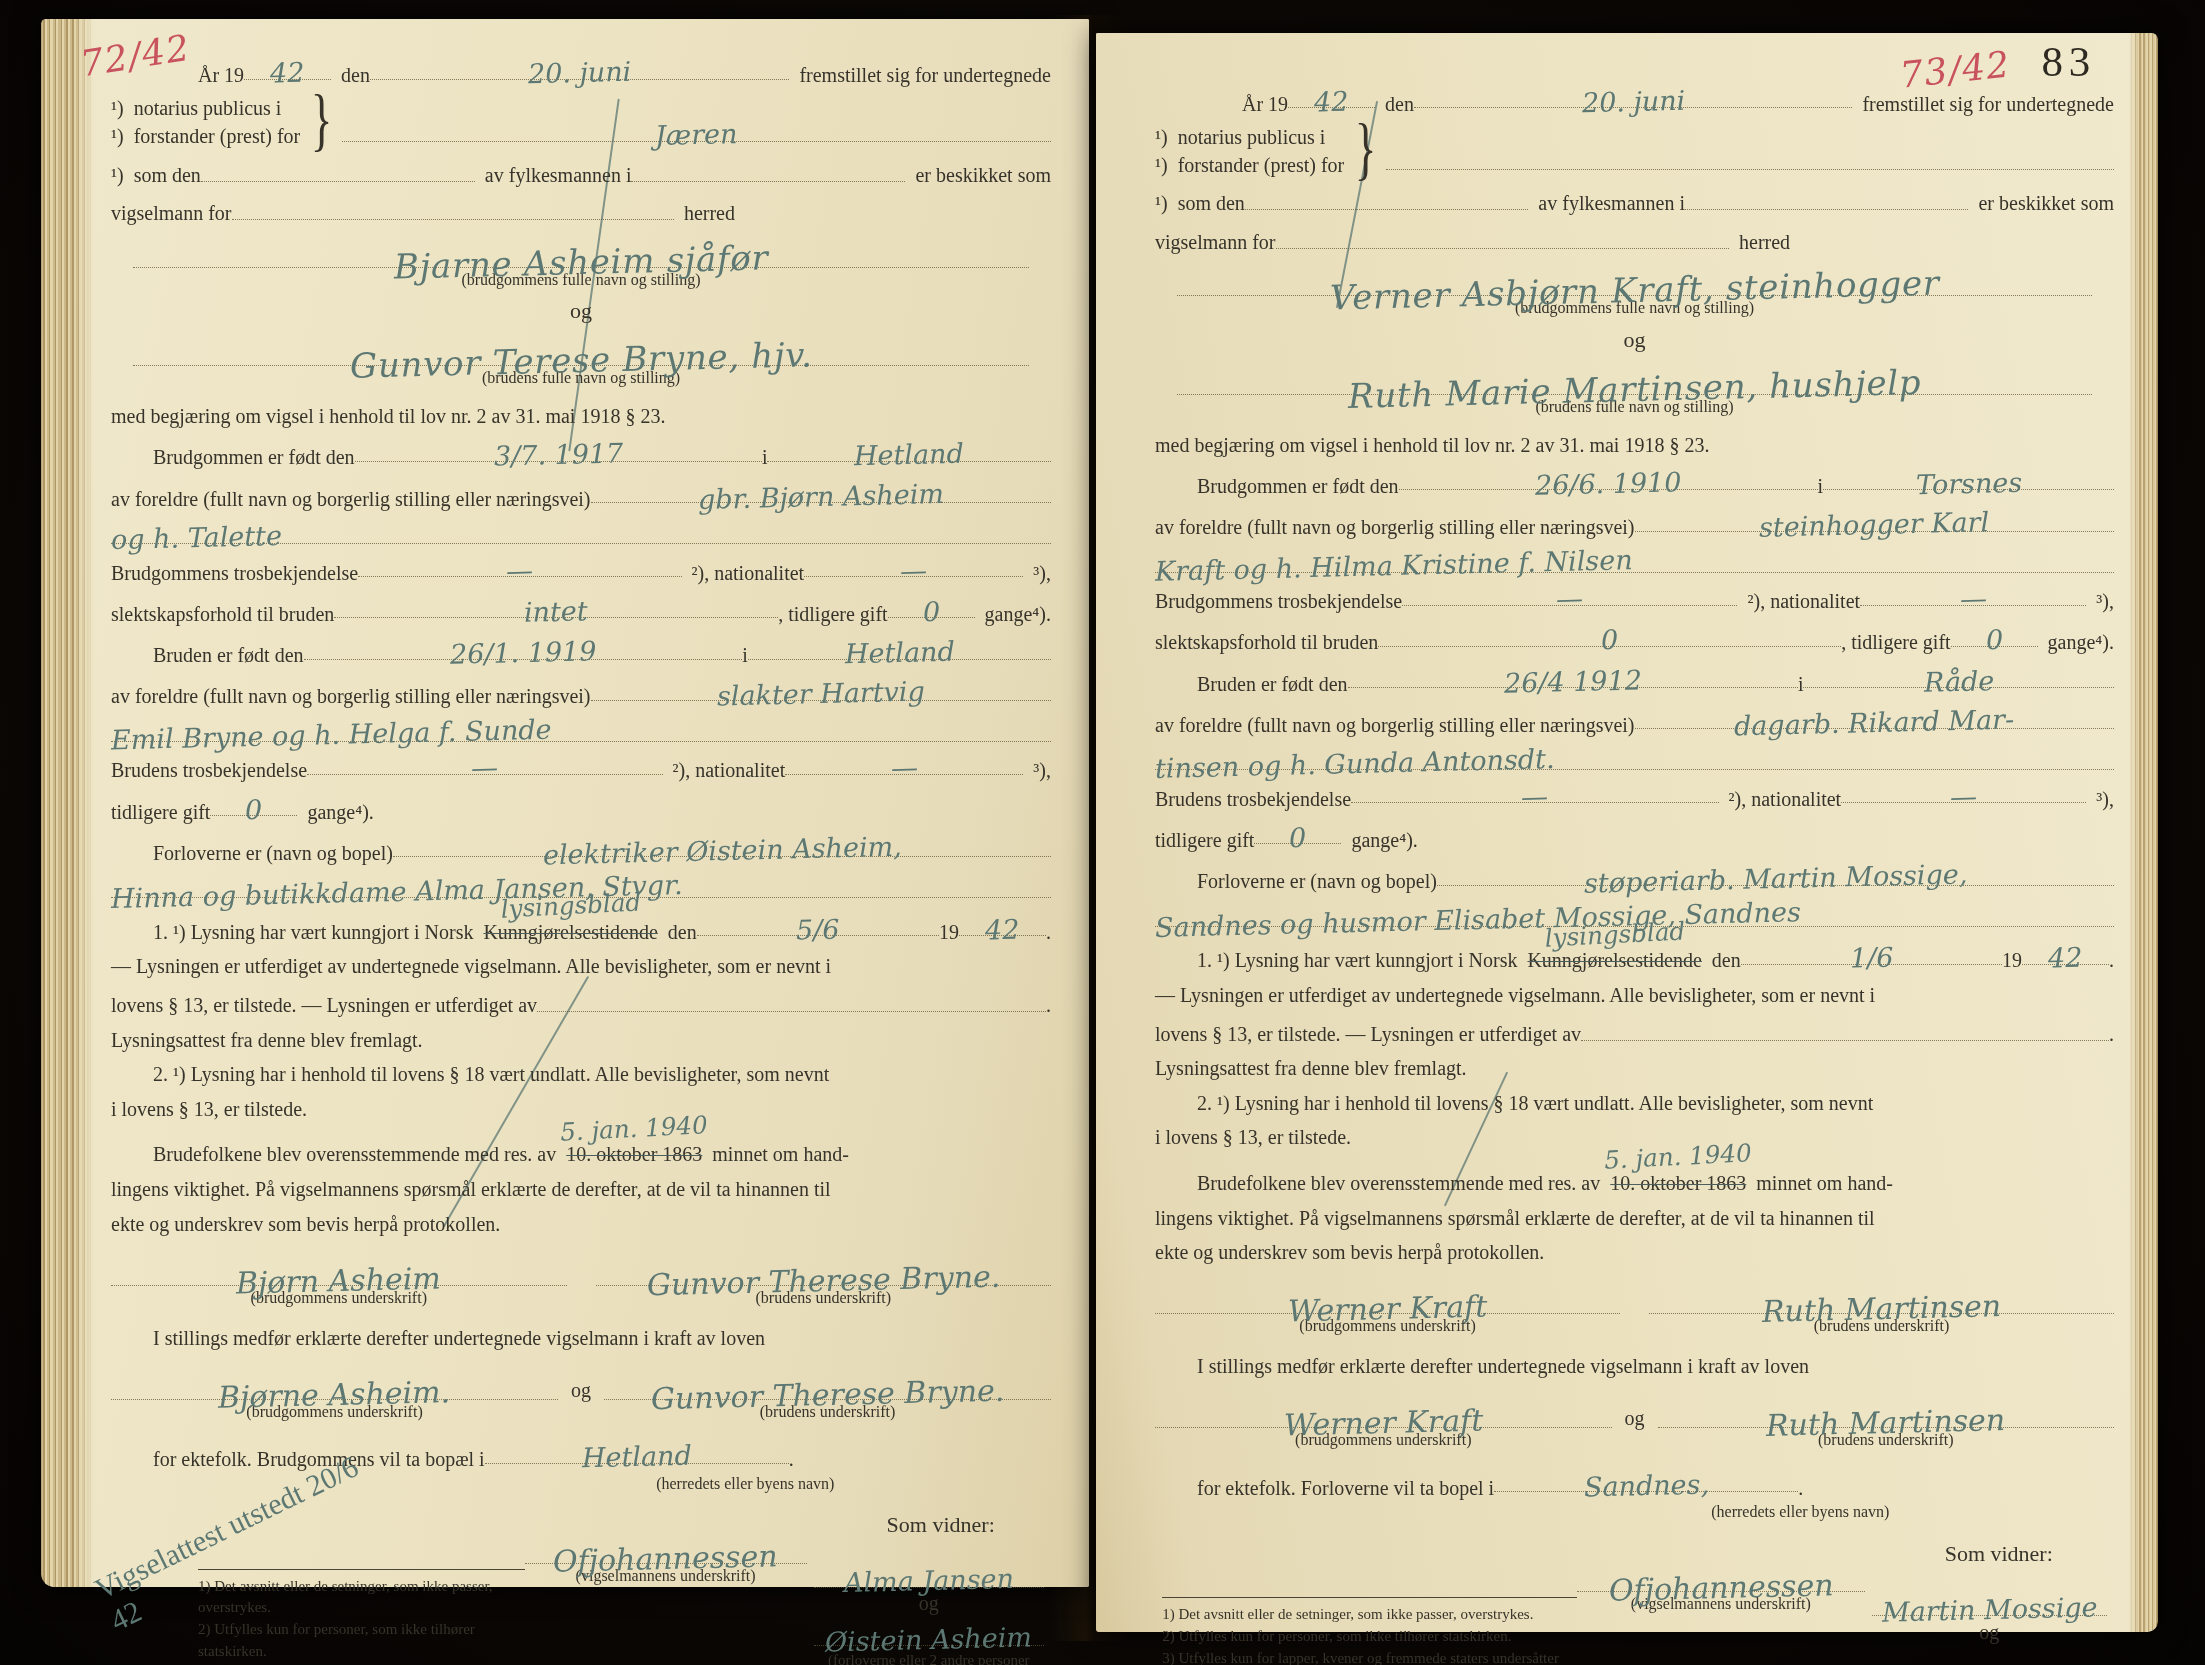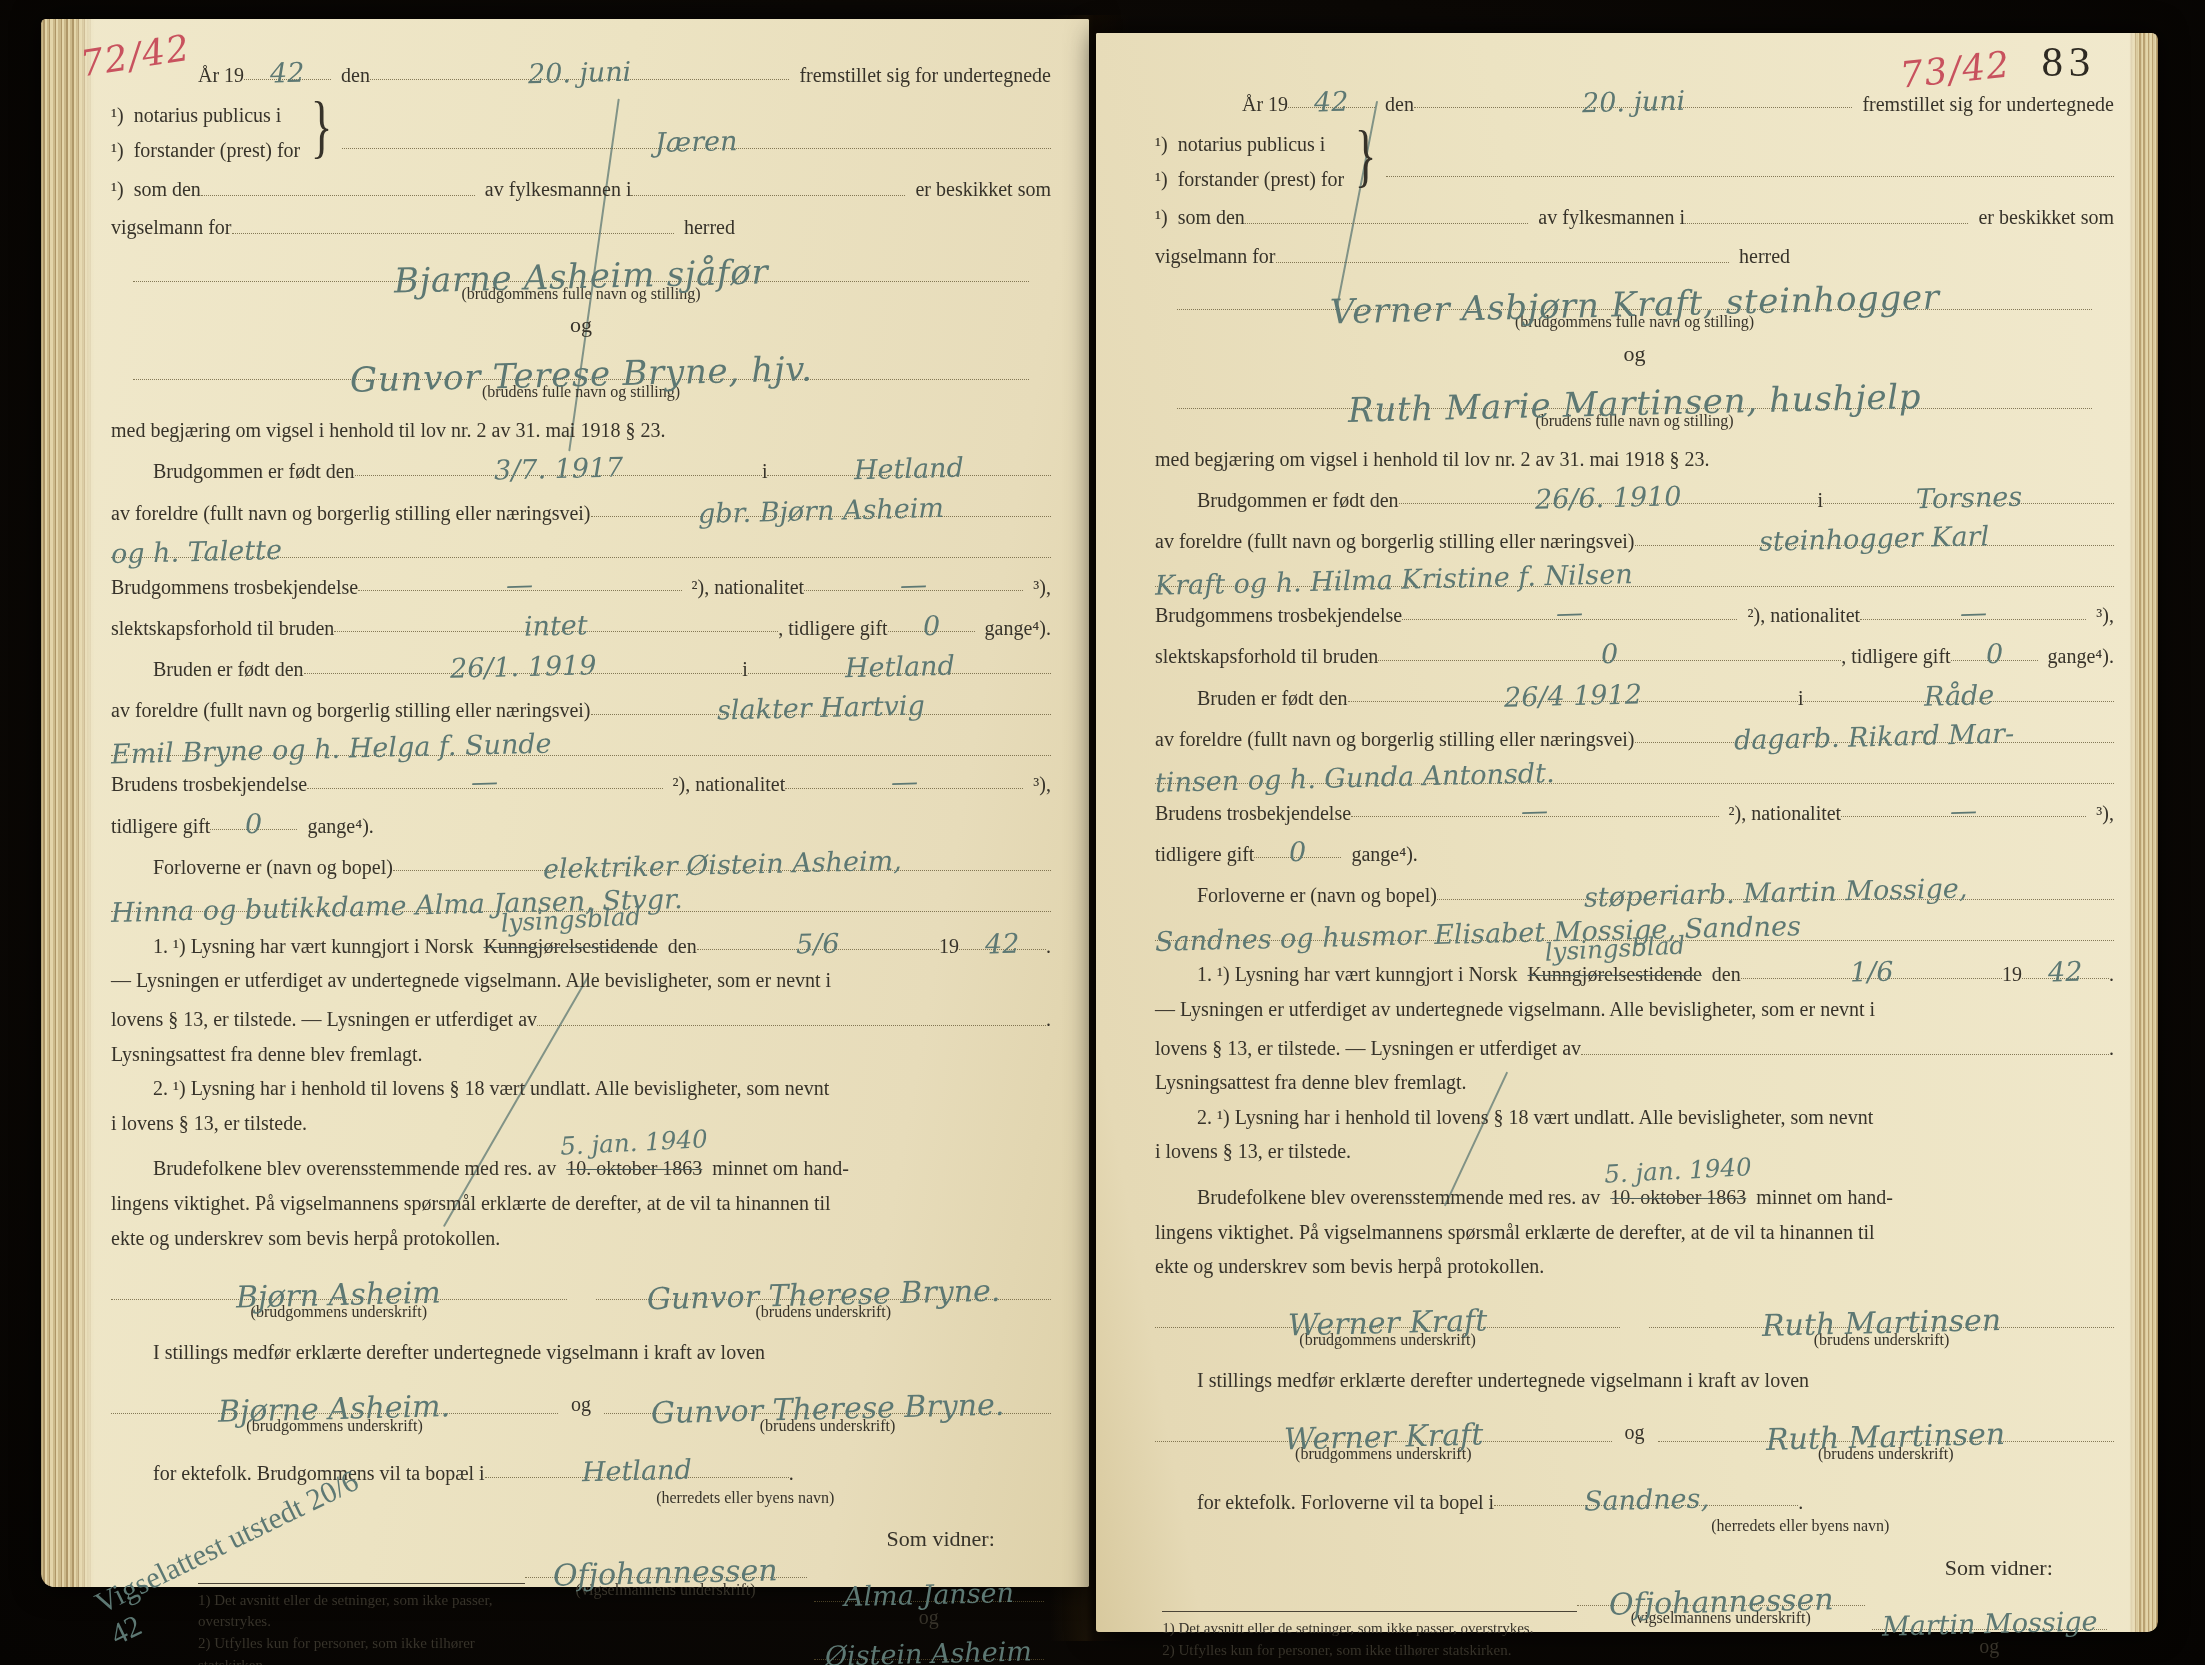--- a/index.html
+++ b/index.html
@@ -45,21 +45,21 @@
   .hw-above{position:absolute;left:50%;top:-24.6px;transform:translateX(-50%) rotate(-3deg);font-size:24.6px;}
   .overwrap{position:relative;display:inline-block;}
   .struck{text-decoration:line-through;text-decoration-thickness:1.4px;text-decoration-color:#4d5f5c;}
   .nameblock{margin:19px 22px 0 22px;}
   .nameline{border-bottom:1.4px dotted rgba(96,84,50,.75);display:flex;justify-content:center;align-items:flex-end;height:1.1em;}
   .cap{font-size:16px;text-align:center;margin-top:2.9px;color:#37332a;}
   .ogline{text-align:center;font-size:22px;margin-top:8.7px;}
   
   .brace-row{display:flex;align-items:center;margin-top:5.8px;}
   .brace-labels{flex:0 0 auto;}
-  .brace-labels .bl{margin-top:11px;}
+  .brace-labels .bl{margin-top:4px;}
   .brace-glyph{font-size:69px;font-weight:400;line-height:.8;transform:scaleX(.65);margin:0 4.3px;color:#37332a;}
   .brace-fill{flex:1;border-bottom:1.4px dotted rgba(96,84,50,.75);height:1.05em;display:flex;justify-content:center;align-items:flex-end;align-self:center;margin-top:19px;}
   
   .sigrow{display:flex;align-items:flex-end;margin-top:24.6px;}
   .sig{flex:1;}
   .sig .fill{height:1.2em;}
   .og-mid{flex:0 0 auto;padding:0 13px 19px 13px;}
   
   .bottom{display:flex;margin-top:14.5px;align-items:flex-start;}
   .b-left{flex:0 0 44%;position:relative;min-height:188px;}

